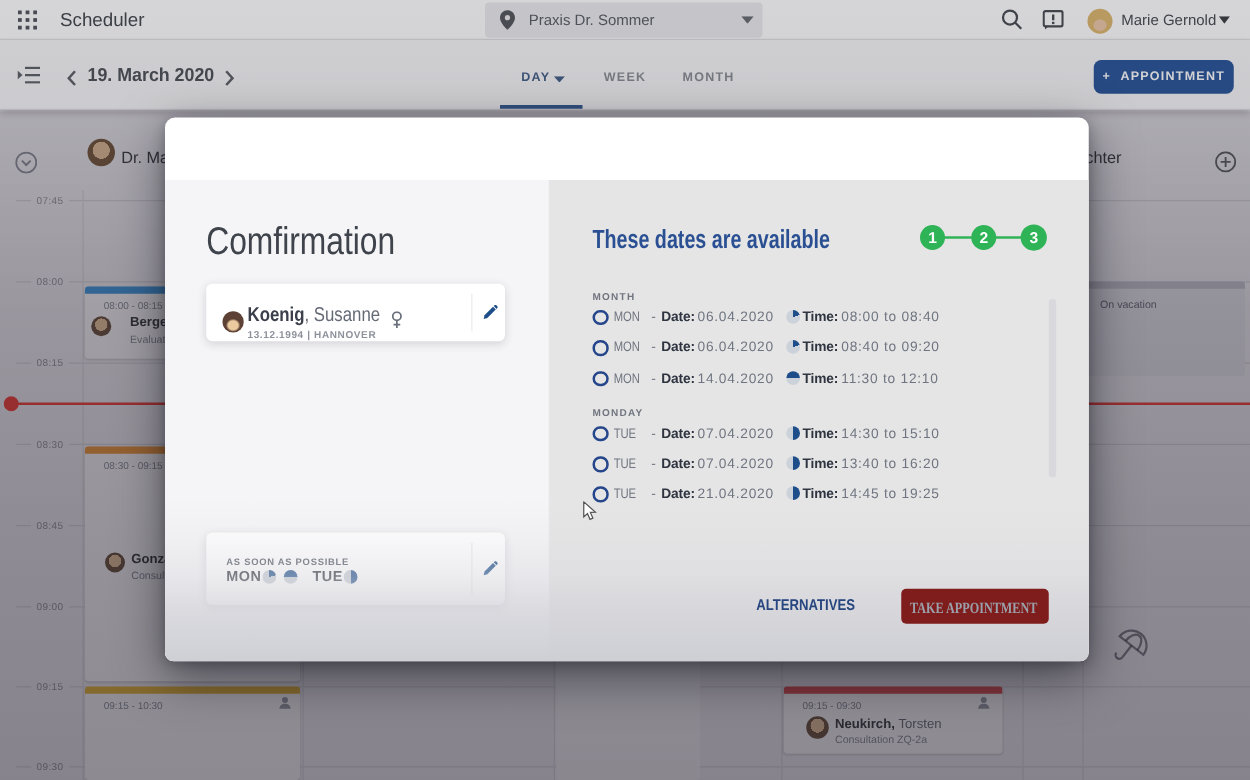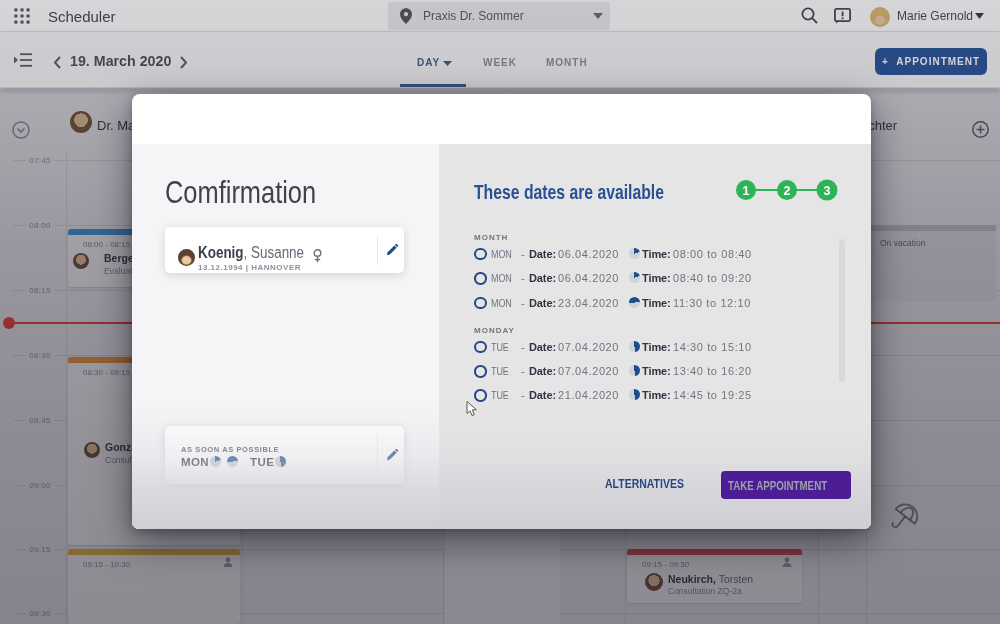--- a/index.html
+++ b/index.html
@@ -65,21 +65,21 @@
 .radio { position:absolute; left:34px; top:3px; width:12.5px; height:12.5px; border:2px solid #25468a; border-radius:50%; }
 .rday { position:absolute; left:51px; top:3px; color:#6f7580; transform:scaleX(0.82); transform-origin:0 0; }
 .rdash { position:absolute; left:81px; top:3px; color:#6f7580; }
 .rlabel { position:absolute; top:3px; font-weight:bold; color:#2e3440; }
 .rval { position:absolute; top:3px; color:#6f7580; letter-spacing:0.6px; white-space:nowrap; }
 .pie { position:absolute; width:11px; height:11px; border-radius:50%; }
 
 .fade { position:absolute; left:0; bottom:0; width:739px; height:130px; z-index:5; border-radius:0 0 7px 7px;
   background:linear-gradient(180deg, rgba(222,222,228,0) 0%, rgba(220,220,226,0.2) 24%, rgba(216,216,222,0.45) 47%, rgba(210,210,216,0.78) 70%, rgba(205,206,211,0.96) 100%); }
 .altbtn { position:absolute; left:473px; top:333px; font-size:12.5px; font-weight:bold; letter-spacing:0px; color:#27457e; z-index:6; transform:scaleX(0.84); transform-origin:0 0; white-space:nowrap; }
-.takebtn { position:absolute; left:589px; top:327px; width:130px; height:28px; background:#4c1d95; border-radius:4px; z-index:6; }
+.takebtn { position:absolute; left:589px; top:327px; width:118px; height:28px; background:#7f1d1d; border-radius:4px; z-index:6;font-family:Liberation Serif, serif; }
 .takebtn span { position:absolute; left:7px; top:8px; font-size:12.5px; font-weight:bold; color:#9ca0aa; transform:scaleX(0.78); transform-origin:0 0; white-space:nowrap; }
 
 .scrollbar { position:absolute; left:399px; top:95px; width:6px; height:143px; background:#d9d9dd; border-radius:3px; }
 </style>
 </head>
 <body>
 
 <div class="bar1">
   <svg class="abs" style="left:14px;top:8px" width="16" height="16" viewBox="0 0 16 16">
     <g fill="#53575c">
@@ -305,21 +305,21 @@
           <span class="rval" style="left:118px">06.04.2020</span>
         <div class="pie" style="left:189px;top:3px;background:conic-gradient(#1d4e89 0 75deg, #ccd2da 75deg 360deg);"></div>
         <span class="rlabel" style="left:202px">Time:</span>
           <span class="rval" style="left:233px">08:40 to 09:20</span>
       </div>
       <div class="row" style="top:149.8px">
         <div class="radio"></div>
           <span class="rday">MON</span>
           <span class="rdash">-</span>
         <span class="rlabel" style="left:89px">Date:</span>
-          <span class="rval" style="left:118px">23.04.2020</span>
+          <span class="rval" style="left:118px">14.04.2020</span>
         <div class="pie" style="left:189px;top:3px;background:conic-gradient(from -90deg, #1d4e89 0 180deg, #ccd2da 180deg 360deg);"></div>
         <span class="rlabel" style="left:202px">Time:</span>
           <span class="rval" style="left:233px">11:30 to 12:10</span>
       </div>
 
       <div class="dayhead" style="top:181.5px">MONDAY</div>
       <div class="row" style="top:193.5px">
         <div class="radio"></div>
           <span class="rday">TUE</span>
           <span class="rdash">-</span>

